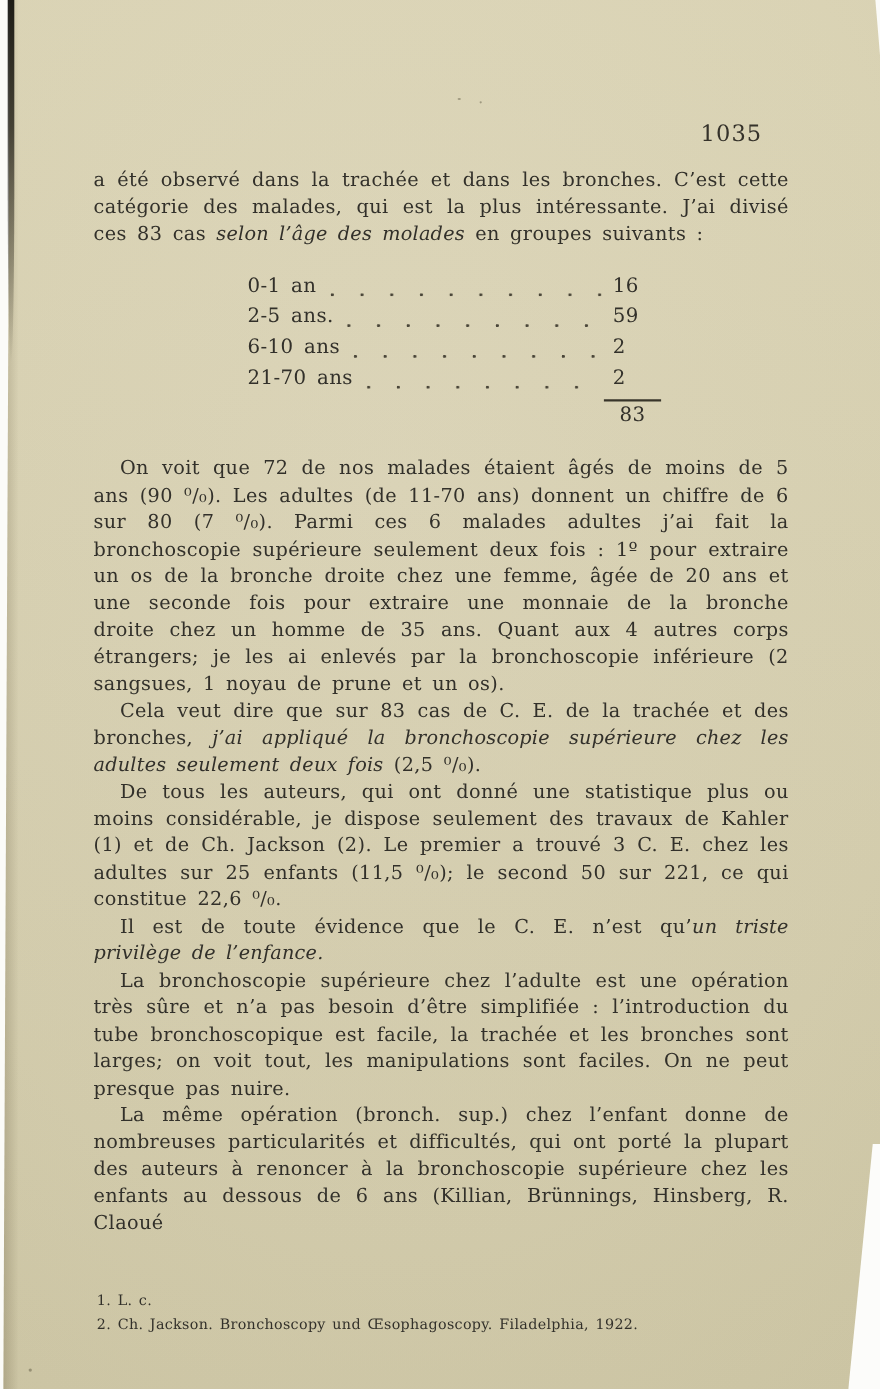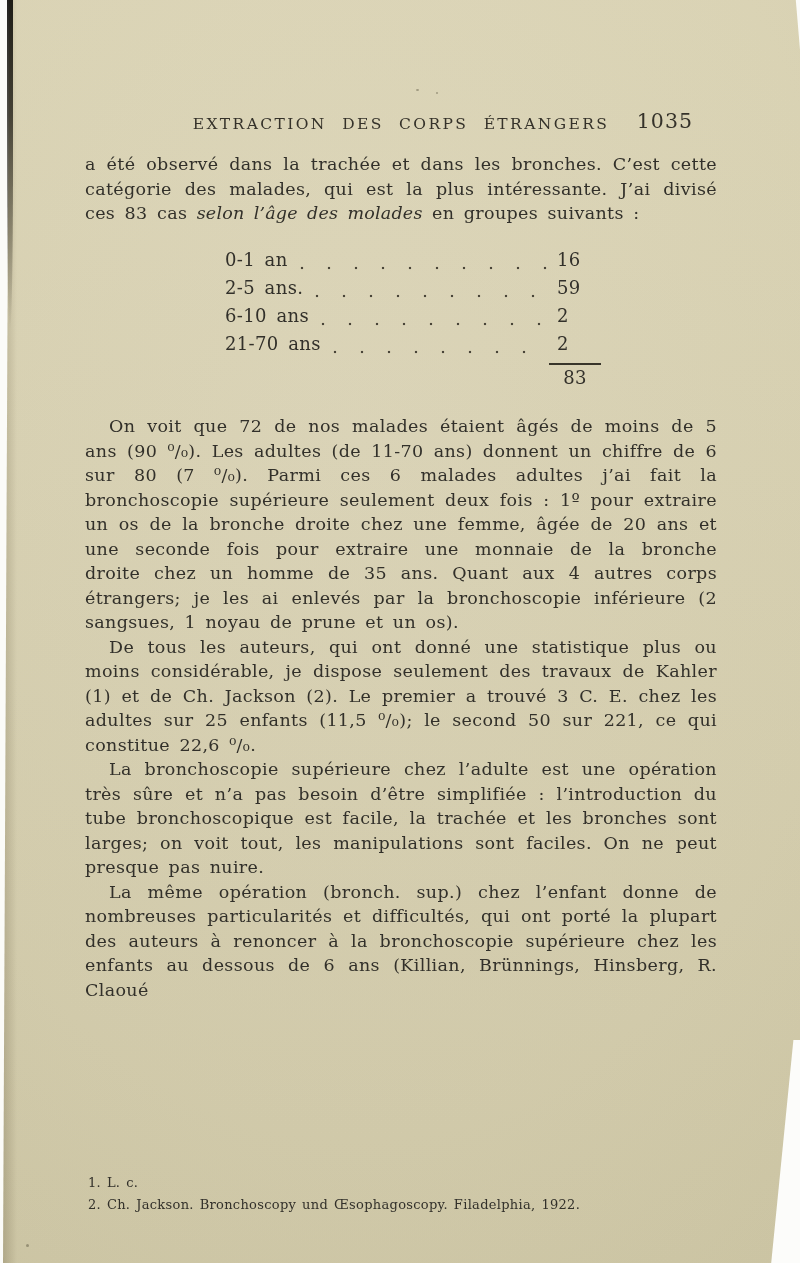--- a/index.html
+++ b/index.html
@@ -111,21 +111,20 @@
   <div class="edge-right-white"></div>
   <div class="edge-topright-white"></div>
 
   <div class="speck" style="left:416px; top:89px; width:3px; height:2px;"></div>
   <div class="speck" style="left:436px; top:92px; width:2px; height:2px;"></div>
   <div class="speck" style="left:26px; top:1244px; width:3px; height:3px;"></div>
 
   <div class="content">
 
     <div class="running-header">
-      <span class="header-title">EXTRACTION DES CORPS ÉTRANGERS</span>
       <span class="page-number">1035</span>
     </div>
 
     <p class="para no-indent"><span>a été observé dans la trachée et dans les bronches. C’est cette catégorie des malades, qui est la plus intéressante. J’ai divisé ces 83 cas </span><span class="it">selon l’âge des molades</span><span> en groupes suivants :</span></p>
 
     <div class="age-table">
       <div class="trow">
         <span class="tlabel">0-1 an</span>
         <span class="leader"></span>
         <span class="tval">16</span>
@@ -145,23 +144,25 @@
         <span class="leader"></span>
         <span class="tval">2</span>
       </div>
       <div class="total-wrap">
         <span>83</span>
       </div>
     </div>
 
     <p class="para"><span>On voit que 72 de nos malades étaient âgés de moins de 5 ans (90 ⁰/₀). Les adultes (de 11-70 ans) donnent un chiffre de 6 sur 80 (7 ⁰/₀). Parmi ces 6 malades adultes j’ai fait la bronchoscopie supérieure seulement deux fois : 1º pour extraire un os de la bronche droite chez une femme, âgée de 20 ans et une seconde fois pour extraire une monnaie de la bronche droite chez un homme de 35 ans. Quant aux 4 autres corps étrangers; je les ai enlevés par la bronchoscopie inférieure (2 sangsues, 1 noyau de prune et un os).</span></p>
 
+    <p class="para"><span>Cela veut dire que sur 83 cas de C. E. de la trachée et des bronches, </span><span class="it">j’ai appliqué la bronchoscopie supérieure chez les adultes seulement deux fois</span><span> (2,5 ⁰/₀).</span></p>
 
     <p class="para"><span>De tous les auteurs, qui ont donné une statistique plus ou moins considérable, je dispose seulement des travaux de Kahler (1) et de Ch. Jackson (2). Le premier a trouvé 3 C. E. chez les adultes sur 25 enfants (11,5 ⁰/₀); le second 50 sur 221, ce qui constitue 22,6 ⁰/₀.</span></p>
 
+    <p class="para"><span>Il est de toute évidence que le C. E. n’est qu’</span><span class="it">un triste privilège de l’enfance.</span></p>
 
     <p class="para"><span>La bronchoscopie supérieure chez l’adulte est une opération très sûre et n’a pas besoin d’être simplifiée : l’introduction du tube bronchoscopique est facile, la trachée et les bronches sont larges; on voit tout, les manipulations sont faciles. On ne peut presque pas nuire.</span></p>
 
     <p class="para"><span>La même opération (bronch. sup.) chez l’enfant donne de nombreuses particularités et difficultés, qui ont porté la plupart des auteurs à renoncer à la bronchoscopie supérieure chez les enfants au dessous de 6 ans (Killian, Brünnings, Hinsberg, R. Claoué</span></p>
 
   </div>
 
   <div class="footnotes">
     <div class="footnote">1. L. c.</div>
     <div class="footnote">2. Ch. Jackson. Bronchoscopy und Œsophagoscopy. Filadelphia, 1922.</div>

